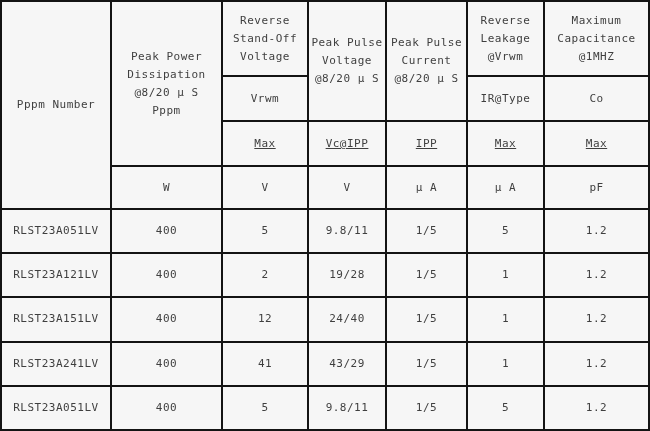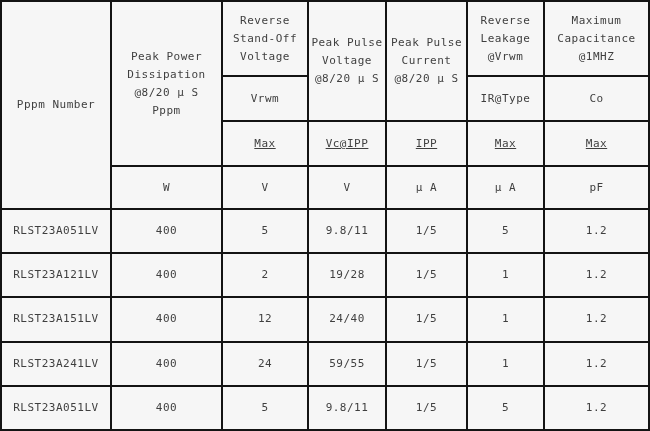--- a/index.html
+++ b/index.html
@@ -116,22 +116,22 @@
       <td>400</td>
       <td>12</td>
       <td>24/40</td>
       <td>1/5</td>
       <td>1</td>
       <td>1.2</td>
     </tr>
     <tr class="drow">
       <td>RLST23A241LV</td>
       <td>400</td>
-      <td>24</td>
-      <td>59/55</td>
+      <td>41</td>
+      <td>43/29</td>
       <td>1/5</td>
       <td>1</td>
       <td>1.2</td>
     </tr>
     <tr class="drow">
       <td>RLST23A051LV</td>
       <td>400</td>
       <td>5</td>
       <td>9.8/11</td>
       <td>1/5</td>

